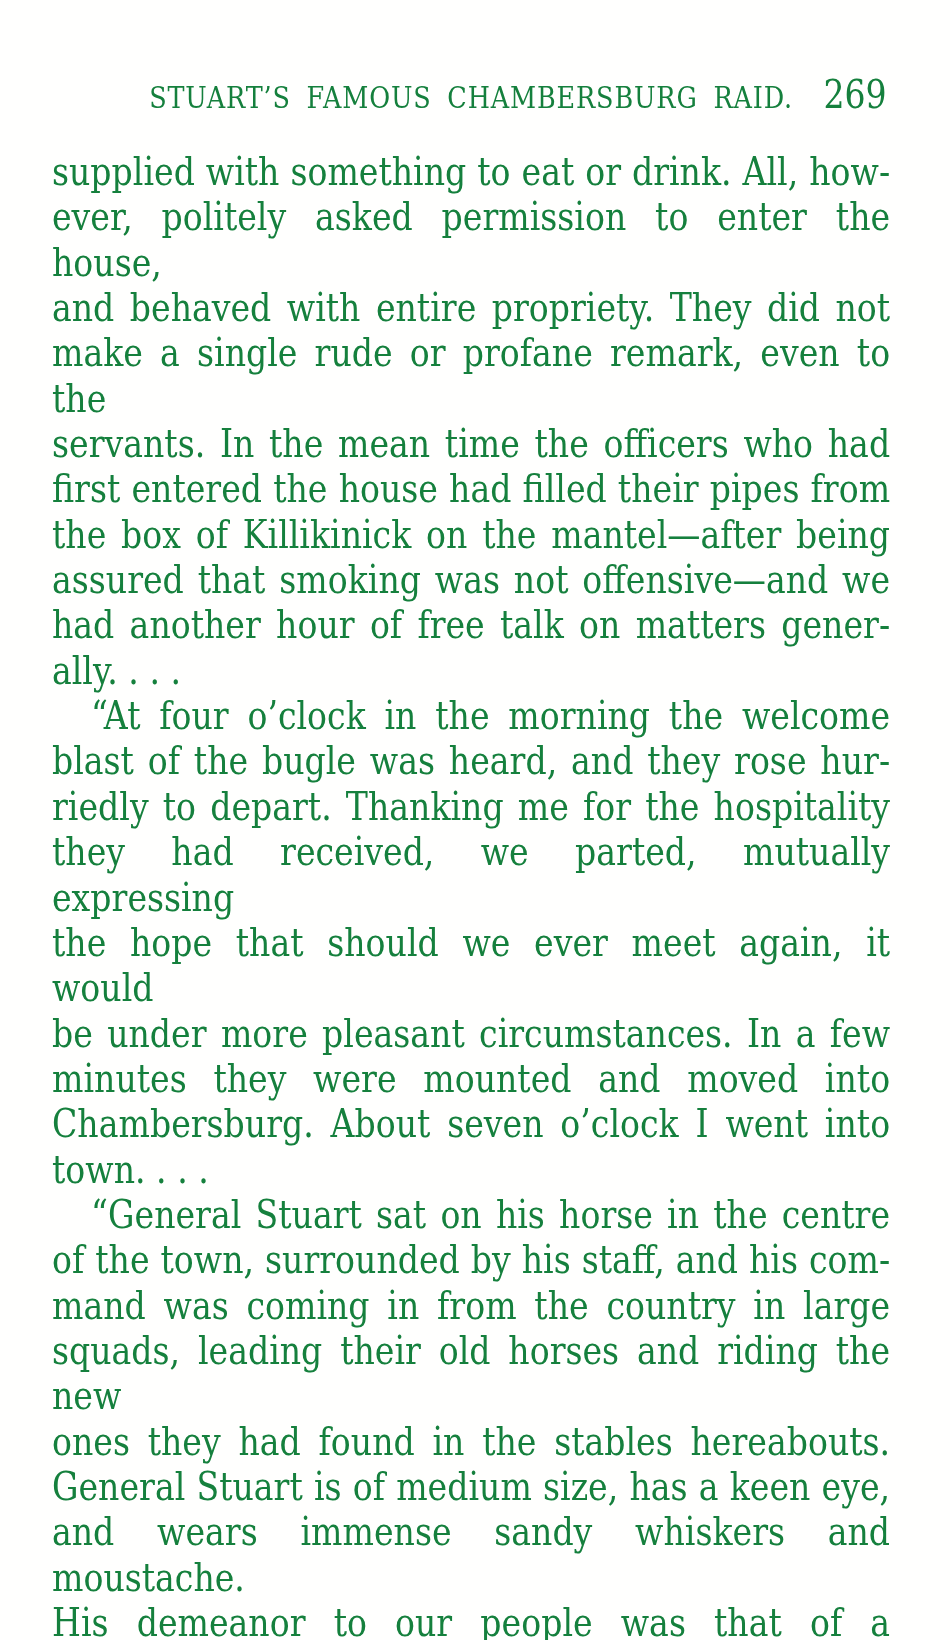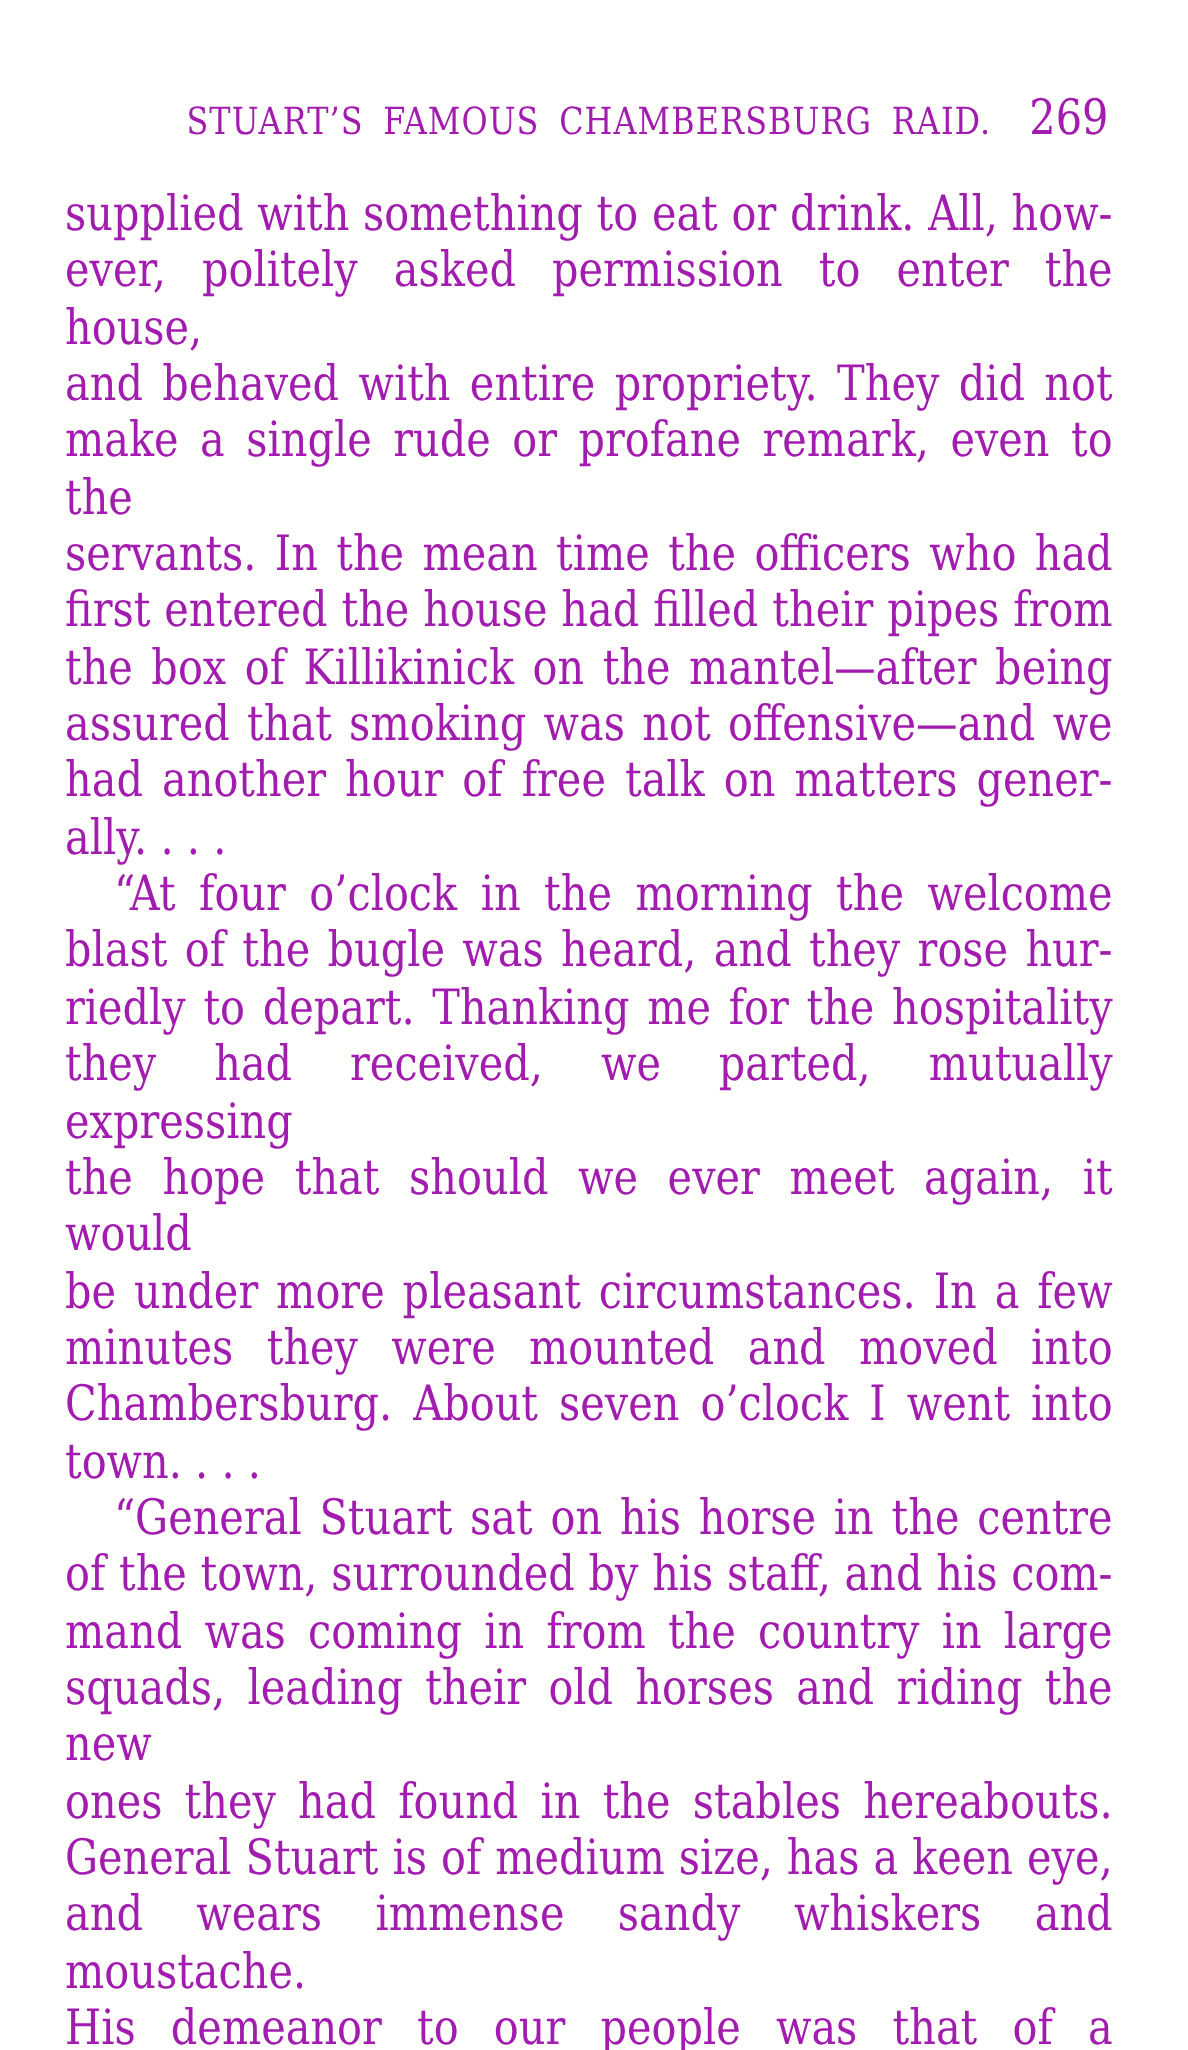--- a/index.html
+++ b/index.html
@@ -7,21 +7,21 @@
     padding: 0;
     background: #ffffff;
   }
   .page {
     position: relative;
     width: 950px;
     height: 1640px;
     background: #fffffe;
     overflow: hidden;
     font-family: "DejaVu Serif", serif;
-    color: #a21caf;
+    color: #15803d;
   }
   
   .scale-wrap {
     position: absolute;
     left: 52px;
     top: 0;
     width: 986px;
     transform: scaleX(0.85);
     transform-origin: 0 0;
   }

